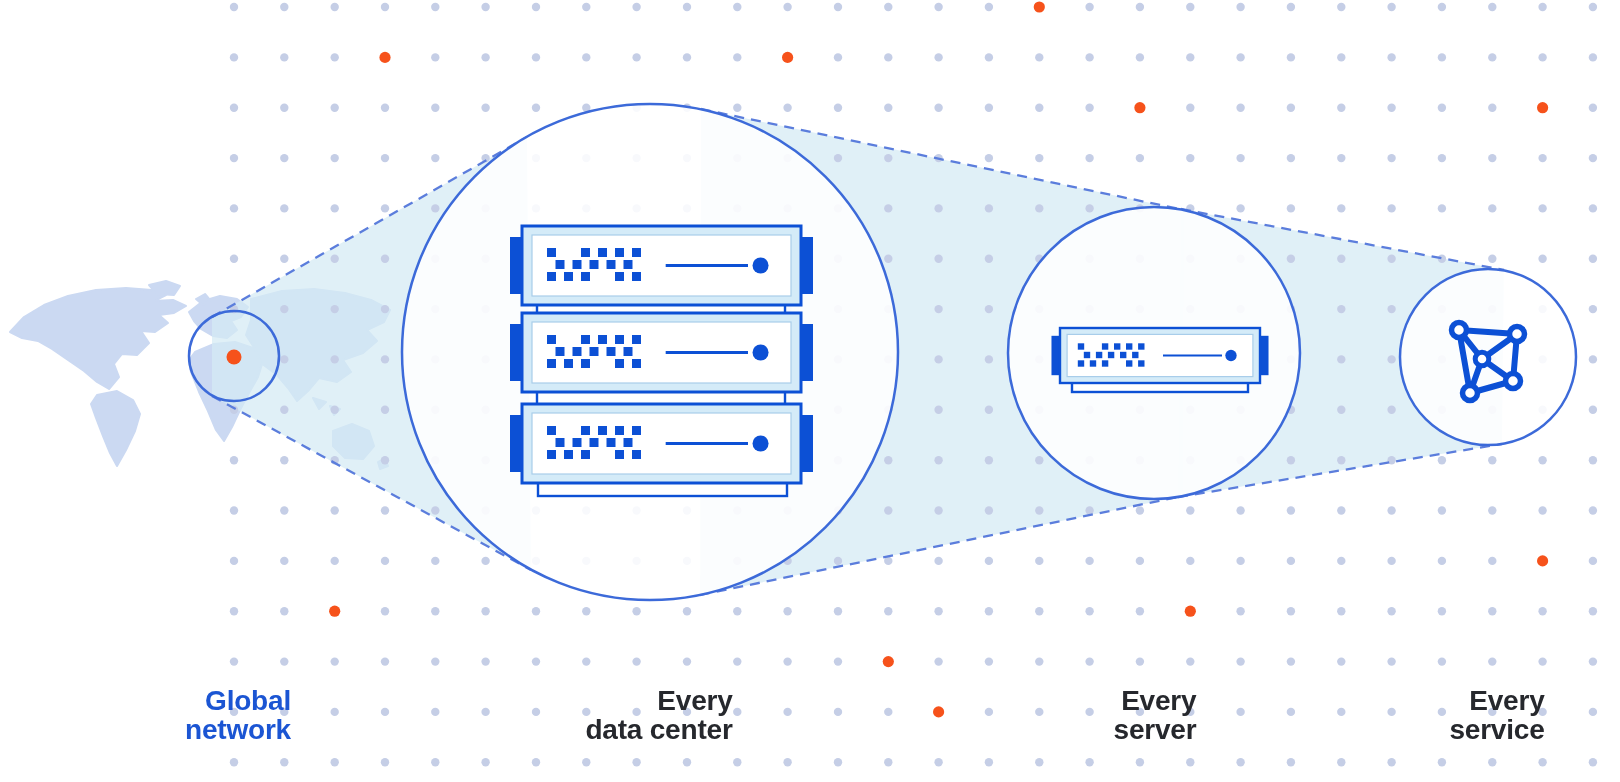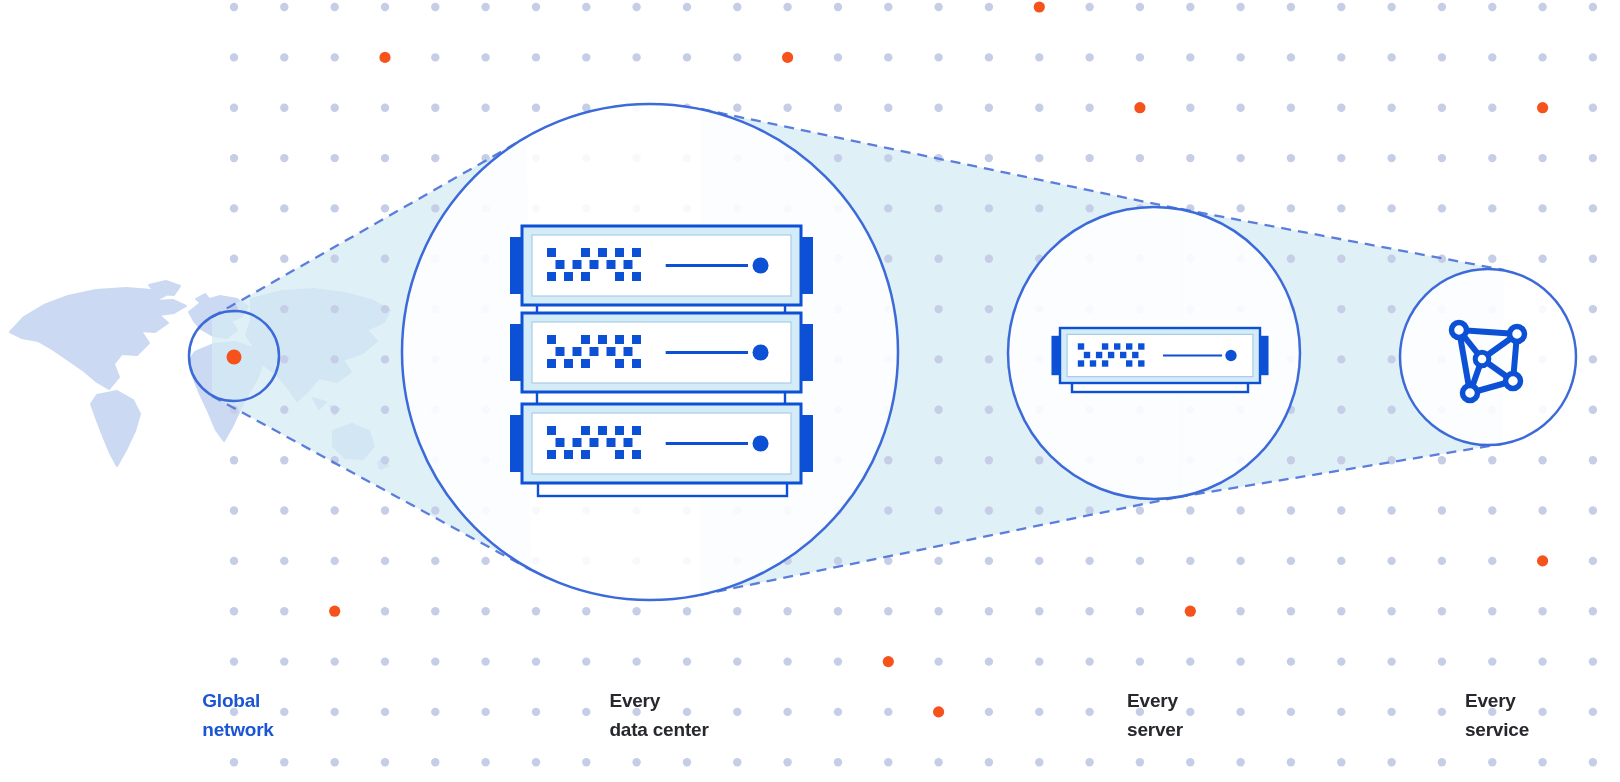--- a/index.html
+++ b/index.html
@@ -21,21 +21,21 @@
   .srv-inner{fill:#fff;stroke:#a8cdea;stroke-width:1.2;}
   .srv-tab{fill:var(--deep);}
   .srv-vent{fill:var(--deep);}
   .srv-line{stroke:var(--deep);fill:none;}
   .srv-dot{fill:var(--deep);}
   .conn{fill:#fff;stroke:var(--deep);stroke-width:2.4;}
   .net-edge{stroke:var(--deep);stroke-width:6;stroke-linecap:round;stroke-linejoin:round;fill:none;}
   .net-node{fill:#fff;stroke:var(--deep);}
   .label{
     position:absolute;top:686px;transform:translateX(-50%);
-    font-size:19px;line-height:29px;font-weight:700;text-align:left;
+    font-size:28px;line-height:29px;font-weight:700;text-align:right;
     white-space:pre-line;letter-spacing:-.2px;color:var(--ldark);
   }
   .label.blue{color:var(--lblue);}
 </style>
 </head>
 <body>
 
 <div id="canvas">
   <svg id="scene" width="1620" height="782" viewBox="0 0 1620 782">
 

